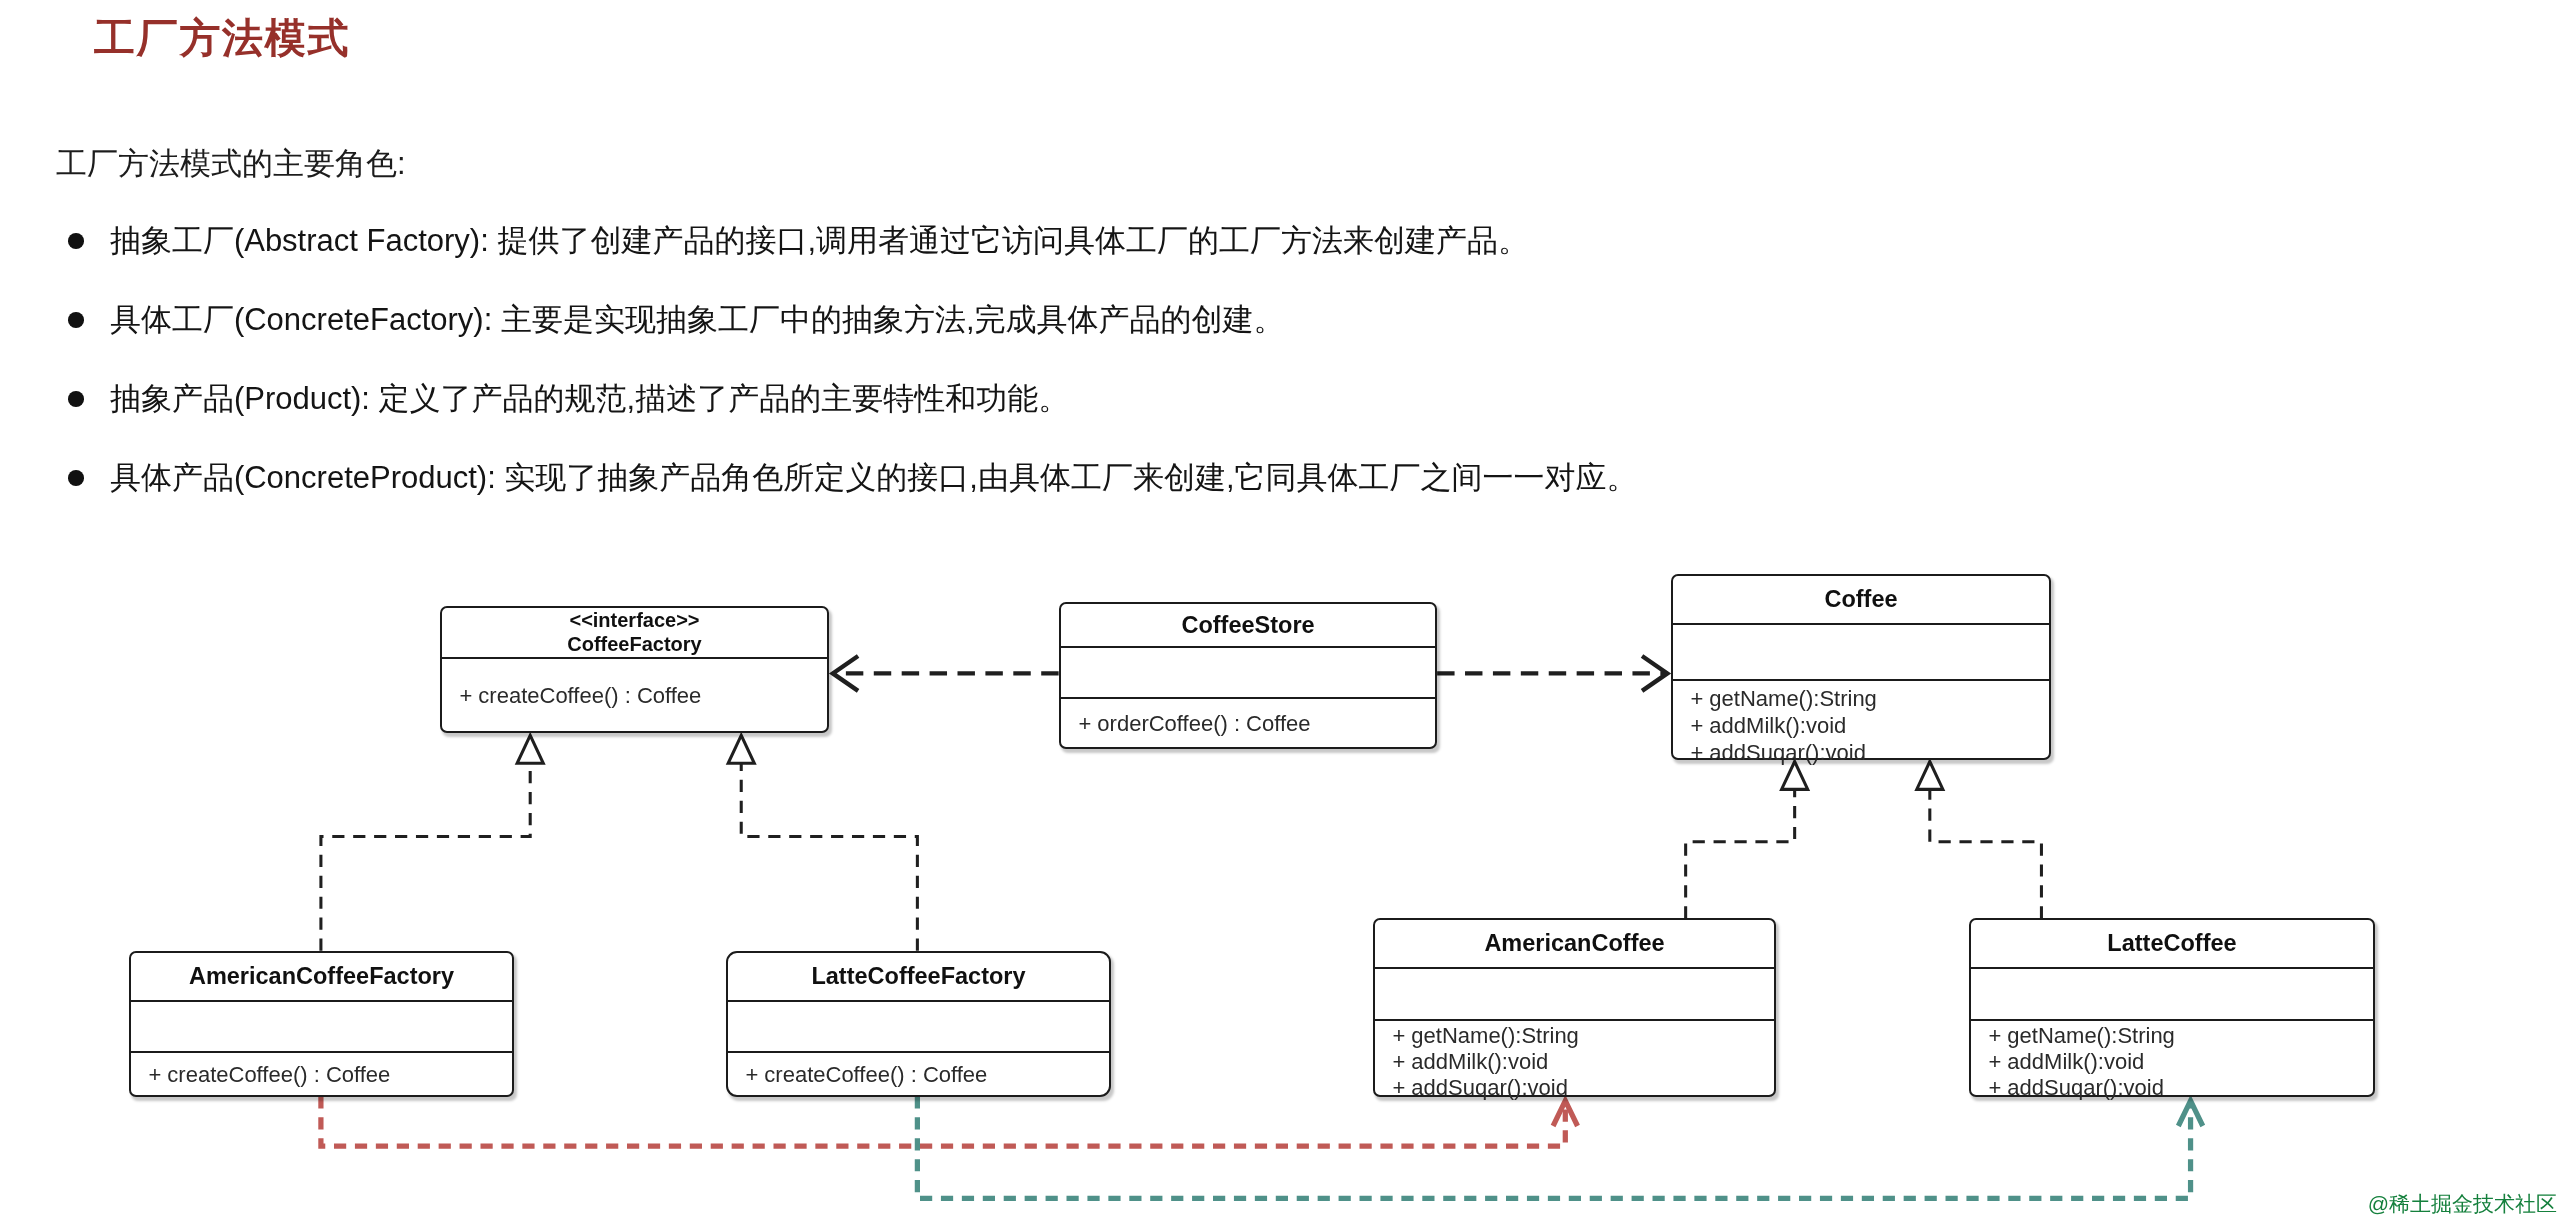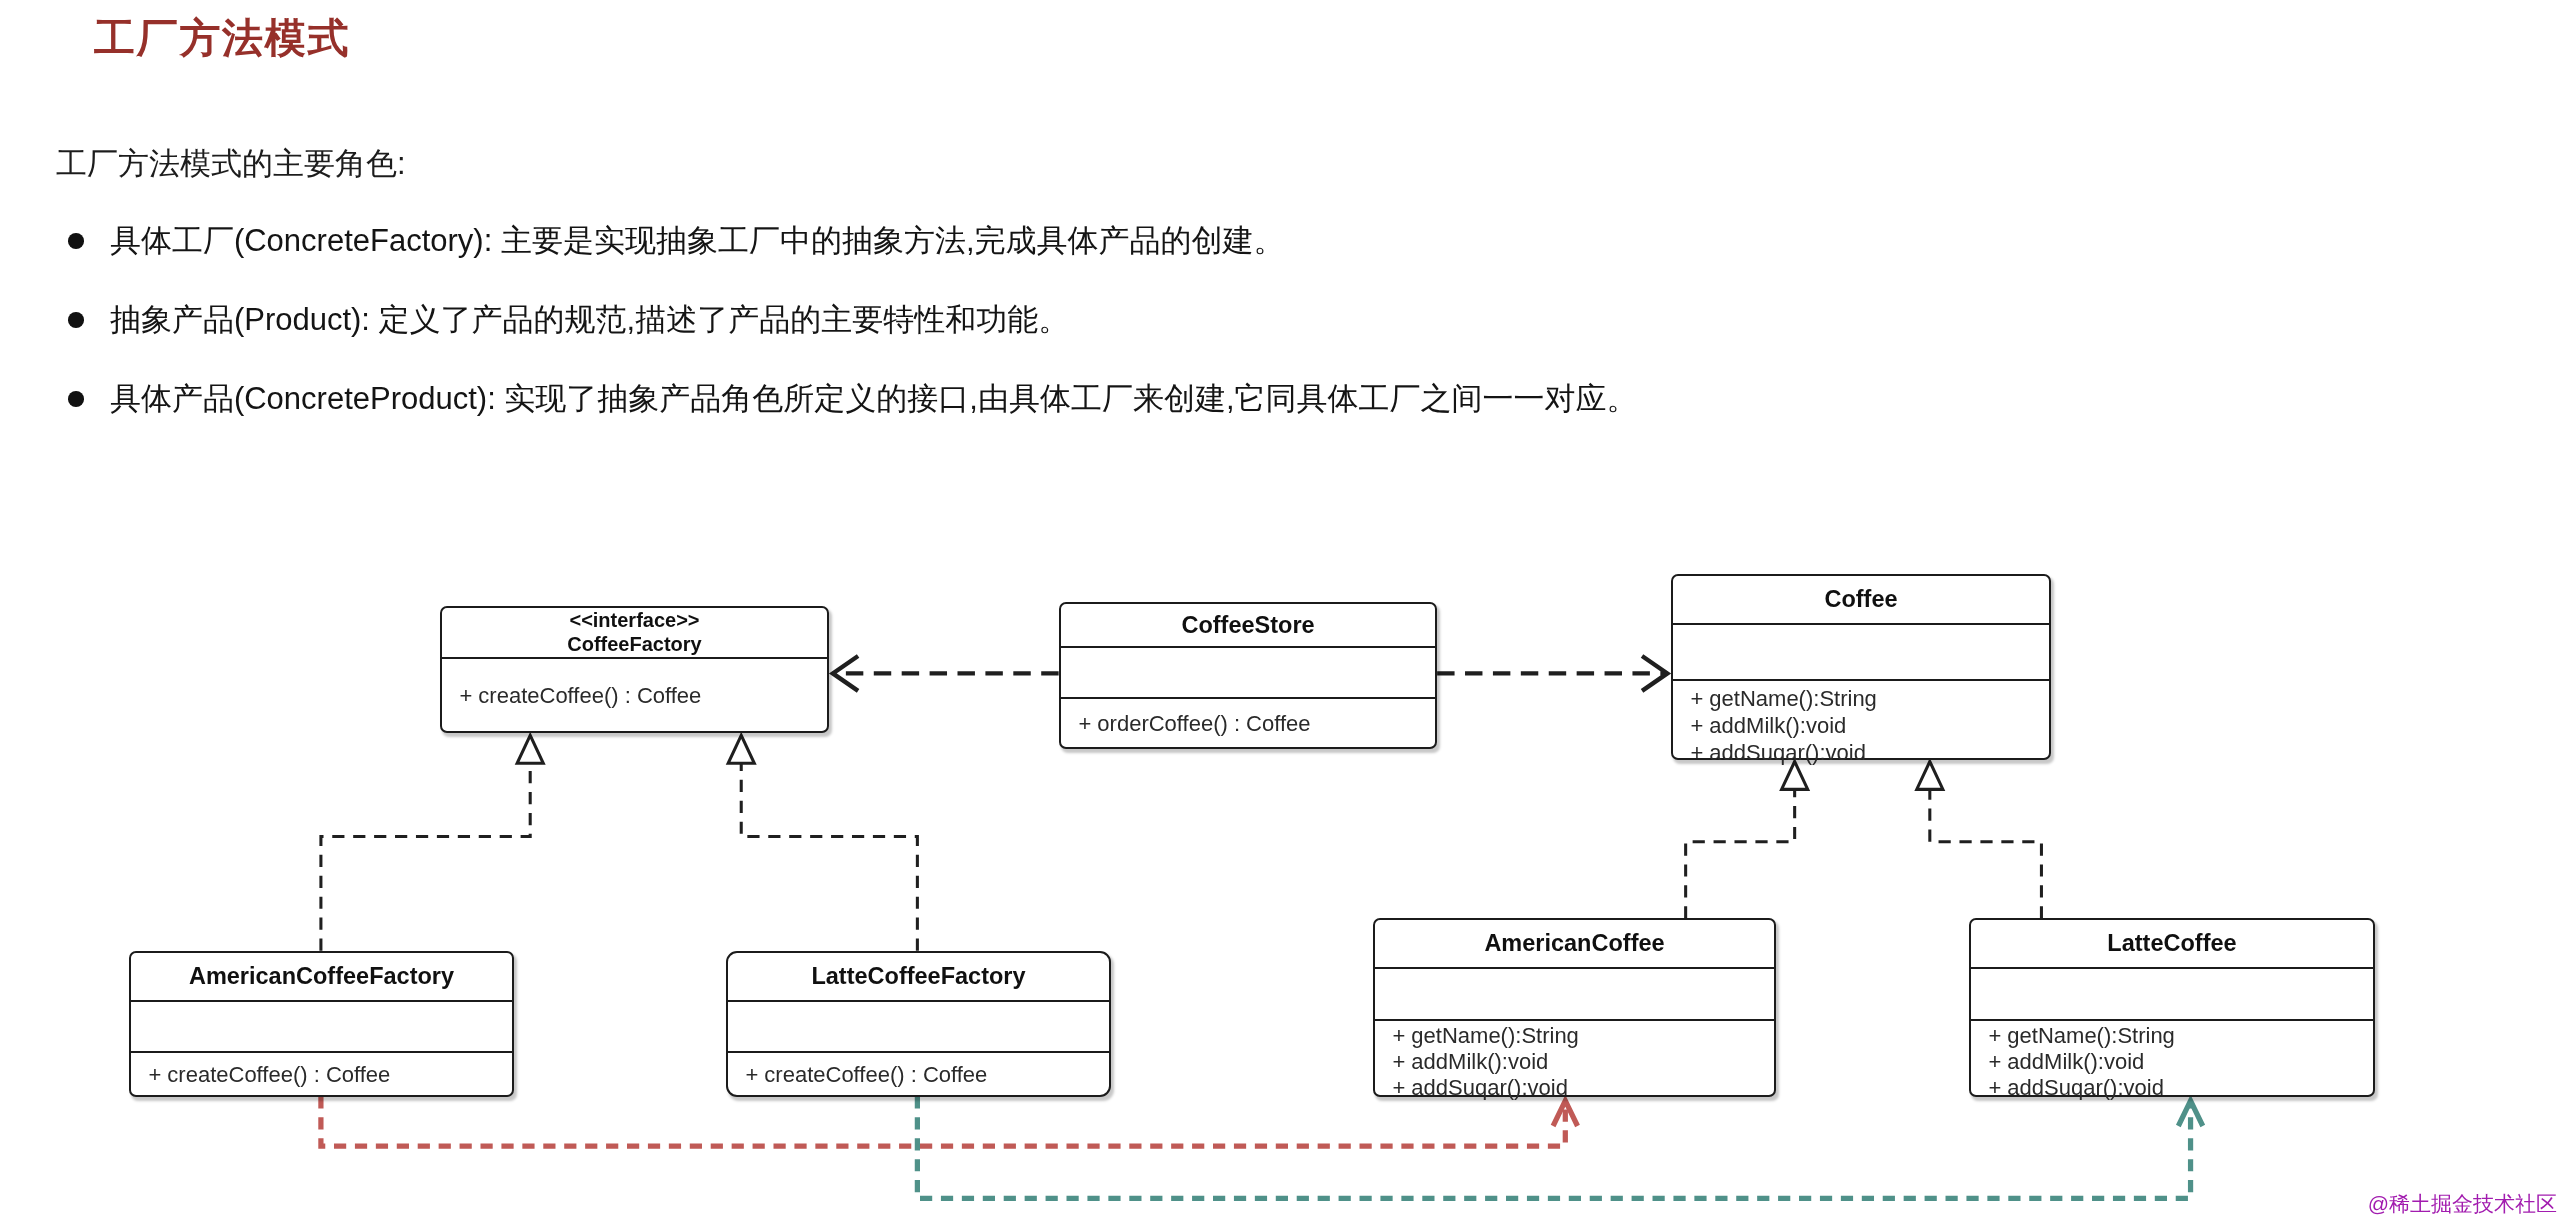--- a/index.html
+++ b/index.html
@@ -50,32 +50,36 @@
   #wires { position:absolute; left:0; top:0; pointer-events:none; }
   .dep   { fill:none; stroke-width:5; stroke-dasharray:20 12; }
   .head  { fill:none; stroke-width:5; stroke-linejoin:miter; }
   .real  { fill:none; stroke-width:3.5; stroke-dasharray:14 10; }
   .tri   { fill:#ffffff; stroke-width:3.5; }
   .create{ fill:none; stroke-width:6; stroke-dasharray:14 10; }
   .chead { fill:none; stroke-width:6; }
   
   .watermark {
     position:absolute; right:19px; bottom:5.2px;
-    font-size:21px; color:#a21caf;
+    font-size:21px; color:#15803d;
   }
 </style>
 </head>
 <body>
 
 <div id="page">
 
   <div class="page-title">工厂方法模式</div>
   <div class="intro">工厂方法模式的主要角色:</div>
 
   <div class="bullets">
+    <div class="bullet">
+      <span class="dot"></span>
+      <span>抽象工厂(Abstract Factory): 提供了创建产品的接口,调用者通过它访问具体工厂的工厂方法来创建产品。</span>
+    </div>
     <div class="bullet">
       <span class="dot"></span>
       <span>具体工厂(ConcreteFactory): 主要是实现抽象工厂中的抽象方法,完成具体产品的创建。</span>
     </div>
     <div class="bullet">
       <span class="dot"></span>
       <span>抽象产品(Product): 定义了产品的规范,描述了产品的主要特性和功能。</span>
     </div>
     <div class="bullet">
       <span class="dot"></span>

